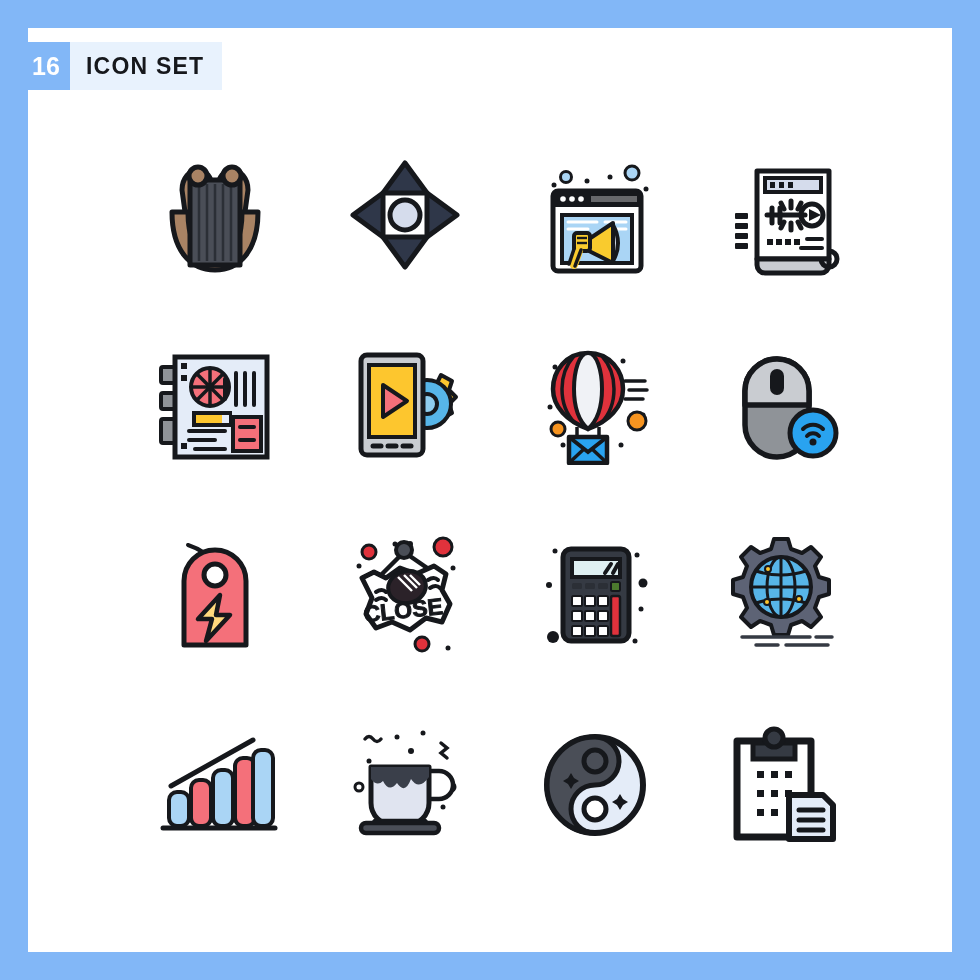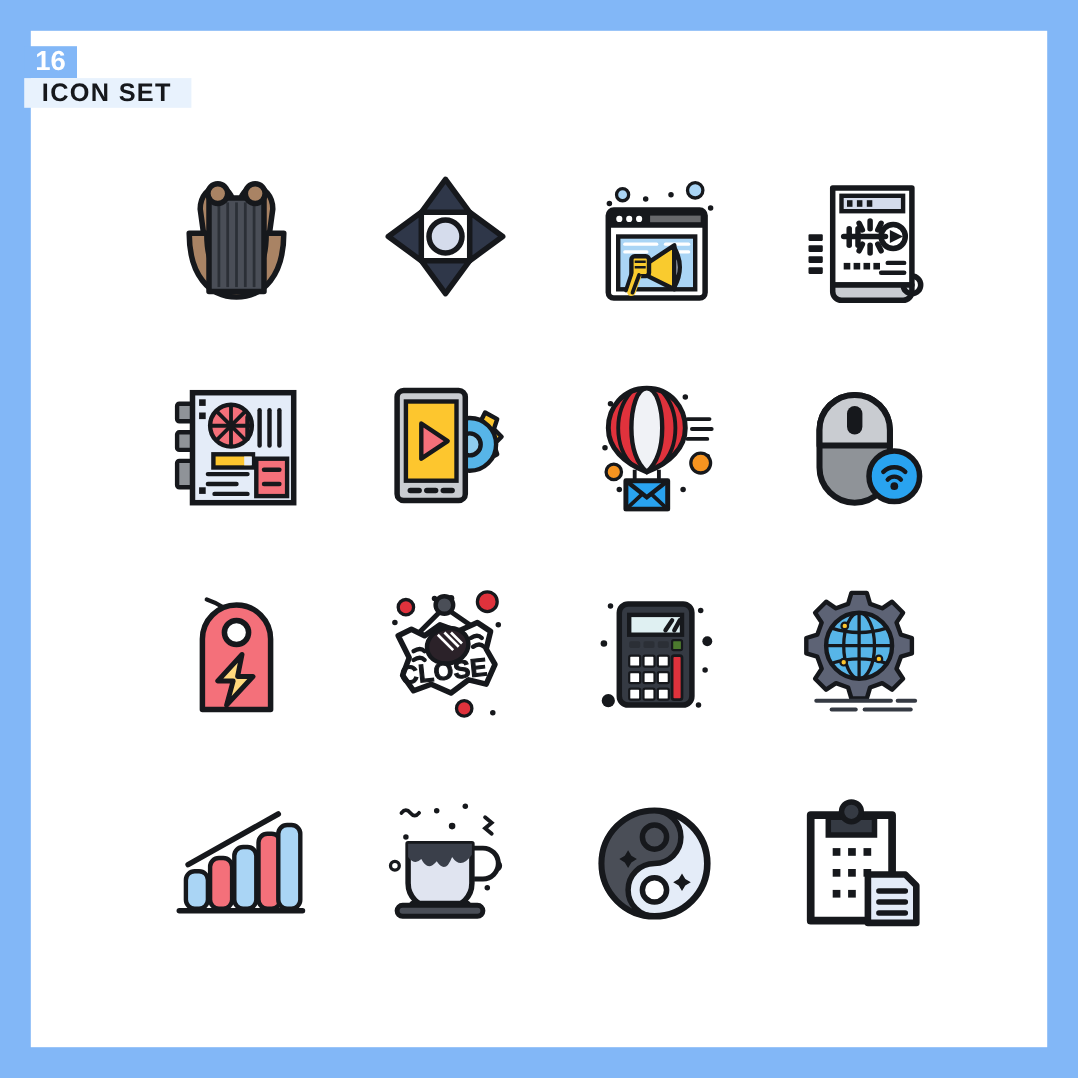--- a/index.html
+++ b/index.html
@@ -20,36 +20,36 @@
     width: 924px; height: 924px;
     background: #ffffff;
   }
   #header {
     position: absolute;
     left: 22px; top: 42px;
     height: 48px;
     display: flex;
     align-items: stretch;
     z-index: 5;
-    flex-direction: column;
   }
   #count-badge {
     width: 48px;
     background: #82b7f7;
     color: #ffffff;
     font-size: 25px;
     font-weight: bold;
     display: flex;
     align-items: center;
     justify-content: center;
     letter-spacing: 0px;
   }
   #title-wrap {
     background: #e8f2fd;
     display: flex;
+    align-items: center;
     padding: 0 18px 0 16px;
   }
   #title {
     color: #16181c;
     font-size: 23px;
     font-weight: bold;
     letter-spacing: 1.2px;
   }
   #grid {
     position: absolute;

